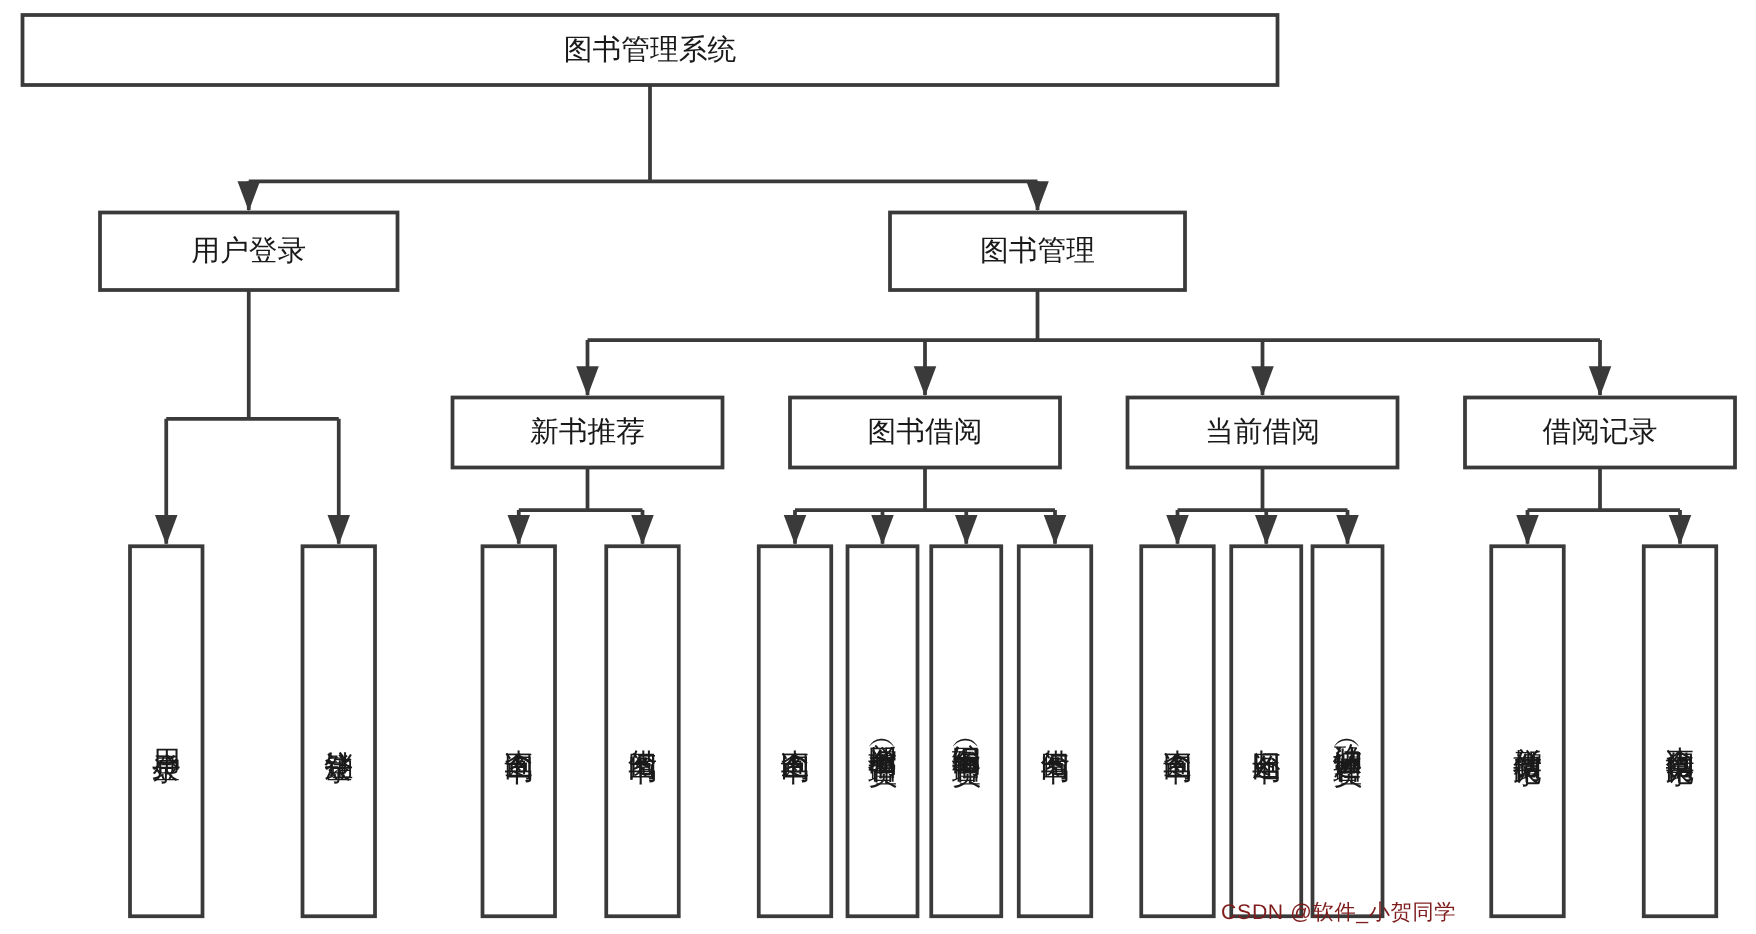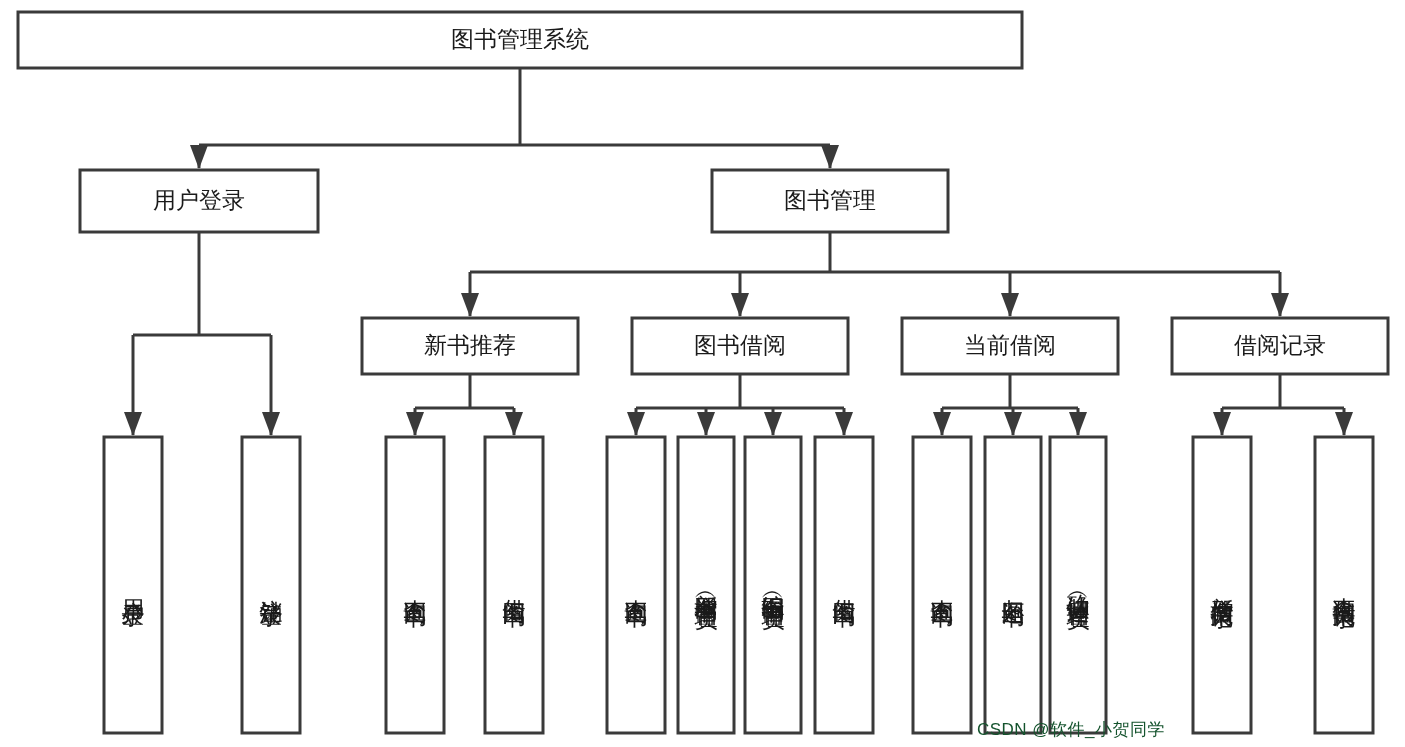--- a/index.html
+++ b/index.html
@@ -65,21 +65,21 @@
     align-items: center;
     justify-content: center;
     pointer-events: none;
   }
   .watermark {
     position: absolute;
     right: 8px;
     bottom: 6px;
     font-family: "Liberation Sans", sans-serif;
     font-size: 17px;
-    color: #14532d;
+    color: #7f1d1d;
     letter-spacing: 0.5px;
     white-space: nowrap;
   }
 </style>
 </head>
 <body>
 
 <div id="diagram-root">
   <svg class="diagram-svg" id="diagram-svg" viewBox="0 0 1405 747">
       <line x1="520" y1="68" x2="520" y2="145" class="connector"></line>

